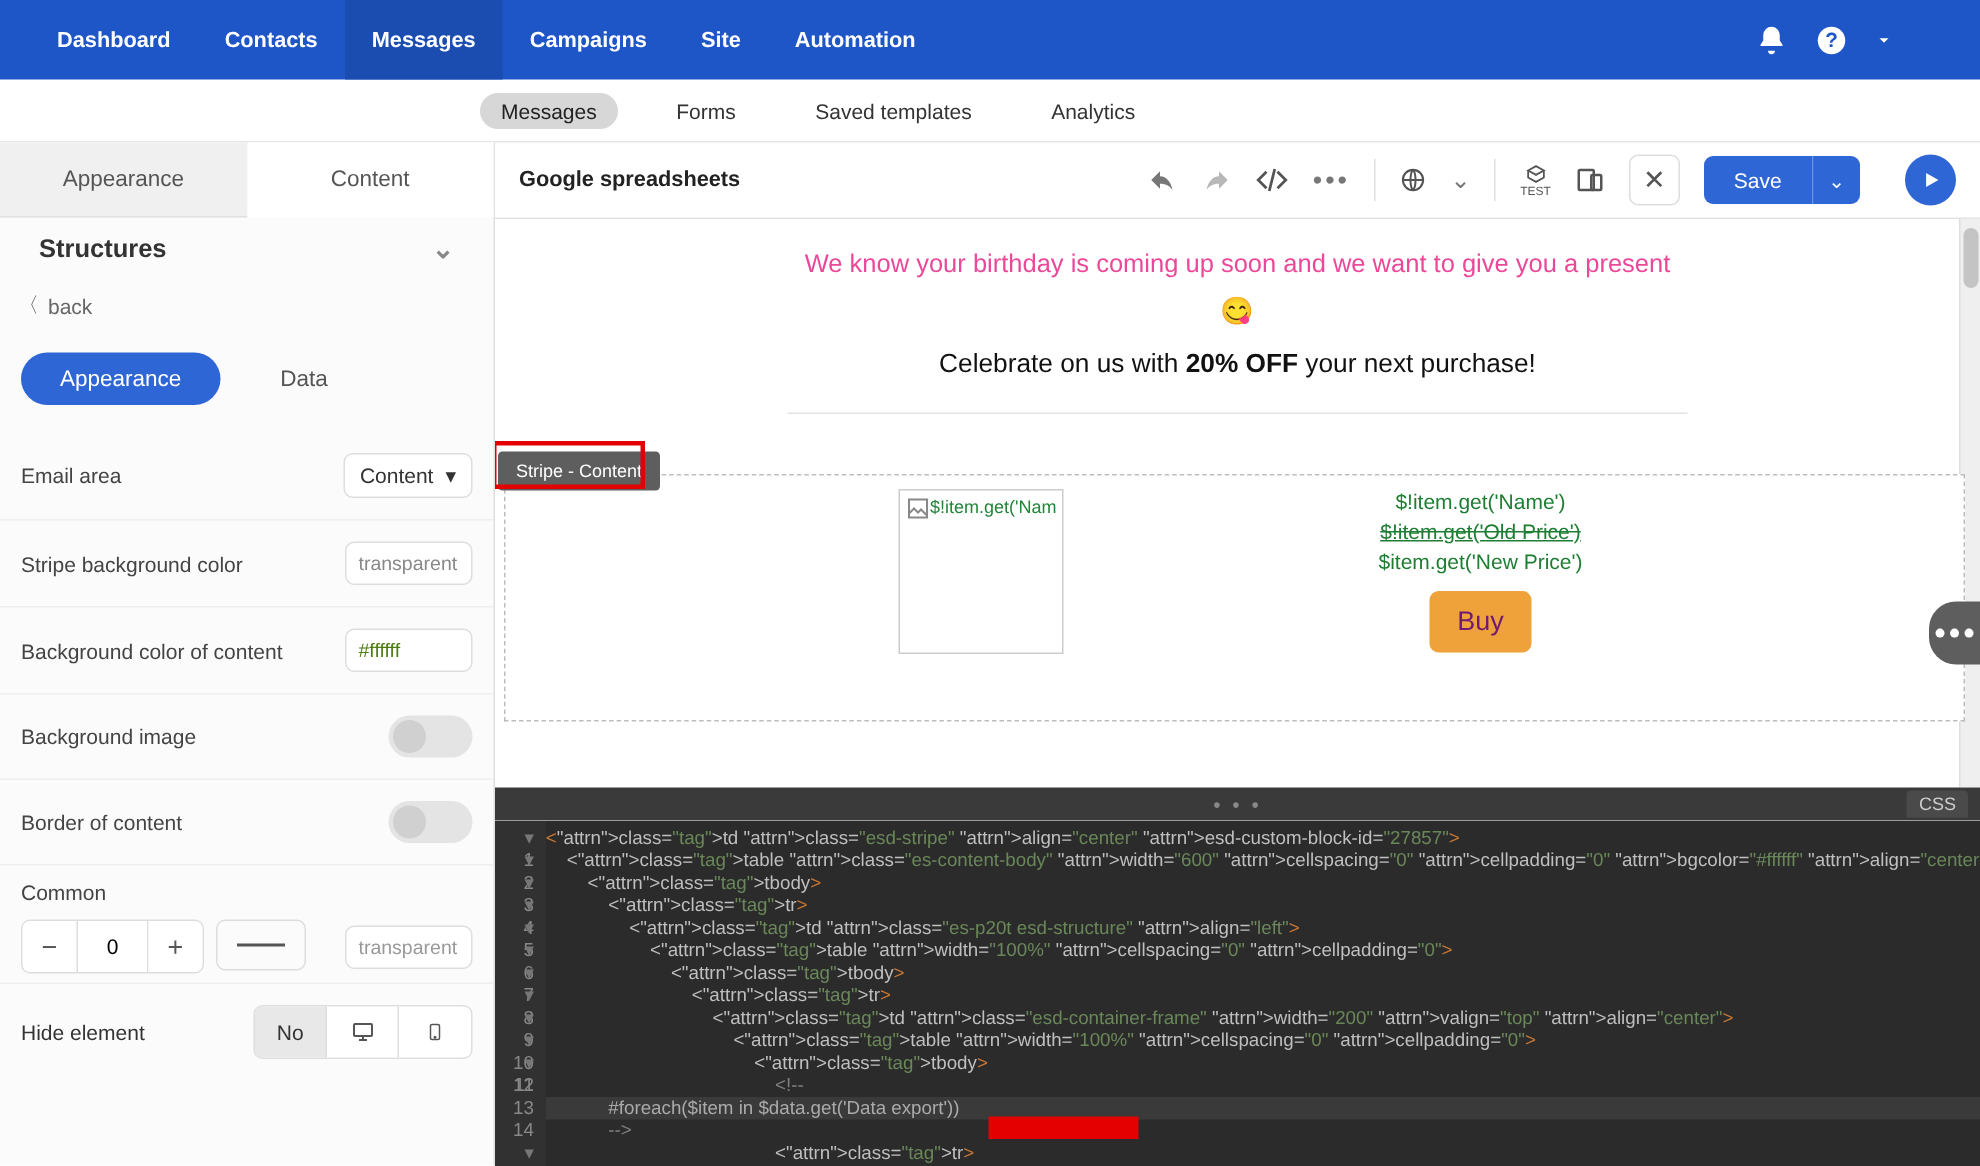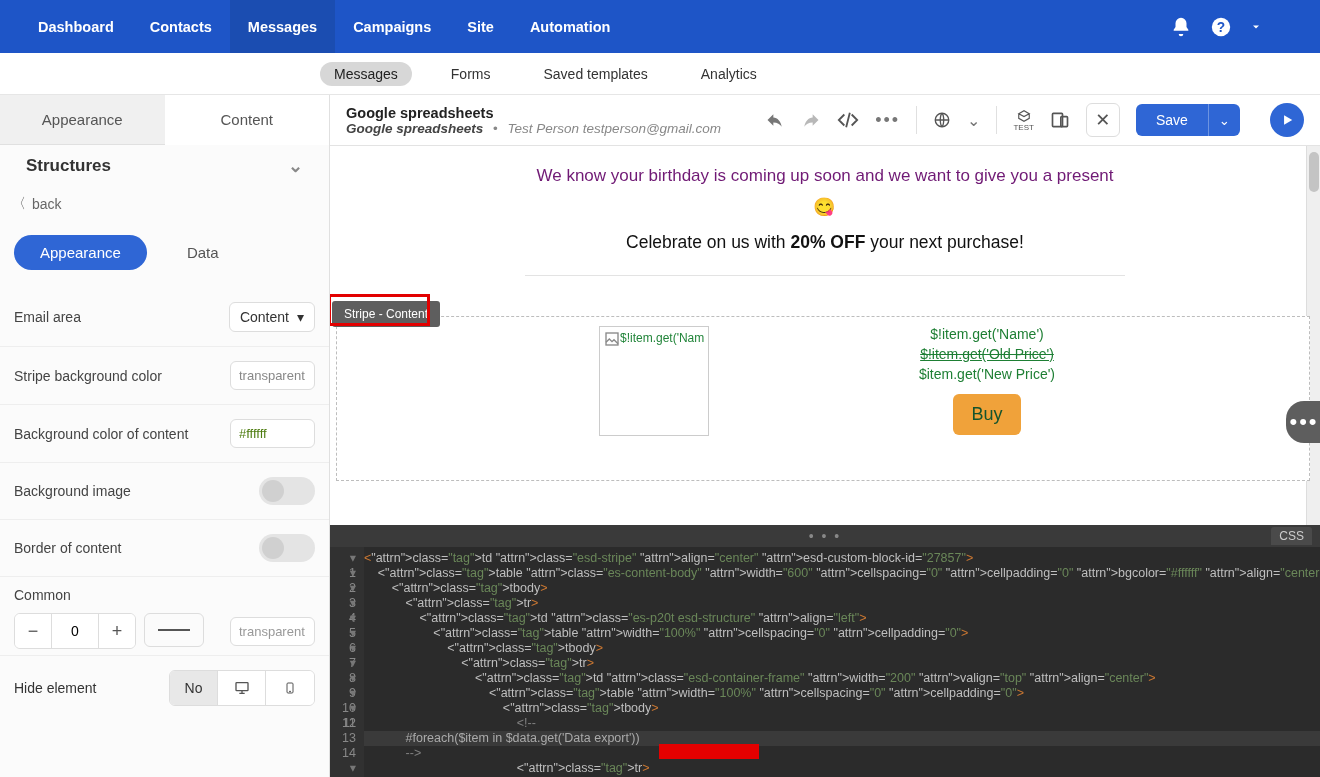--- a/index.html
+++ b/index.html
@@ -66,38 +66,38 @@
   .icon-btn { color:#5a5a5a; cursor:pointer; display:flex; align-items:center; justify-content:center; }
   .vdiv { width:1px; height:28px; background:#e0e0e0; }
   .close-btn { width:34px; height:34px; border:1px solid #ddd; border-radius:6px; display:flex; align-items:center; justify-content:center; font-size:18px; color:#555; cursor:pointer; }
   .save-group { display:flex; }
   .save-btn { background:#2f66d5; color:#fff; border:none; border-radius:6px 0 0 6px; padding:8px 20px; font-size:14px; cursor:pointer; }
   .save-drop { background:#2f66d5; color:#fff; border:none; border-left:1px solid rgba(255,255,255,0.3); border-radius:0 6px 6px 0; padding:8px 10px; cursor:pointer; }
   .play-btn { width:34px; height:34px; border-radius:50%; background:#2f66d5; color:#fff; display:flex; align-items:center; justify-content:center; margin-left:14px; cursor:pointer; }
 
   .canvas-wrap { flex:1; position:relative; background:#fff; overflow:hidden; }
   .email-body { width: 100%; padding: 20px 0; display:flex; flex-direction:column; align-items:center; }
-  .greet { font-size:17px; color:#701a75; margin-bottom:10px; }
+  .greet { font-size:17px; color:#ec4899; margin-bottom:10px; }
   .emoji { font-size:18px; margin-bottom:14px; }
   .promo { font-size:17.5px; color:#111; font-weight:400; text-align:center; }
   .promo b { font-weight:700; }
   .sep { width:600px; height:1px; background:#e3e3e3; margin:22px 0 6px 0; }
 
   .stripe-label { position:absolute; top:155px; left:2px; background:#5e5e5e; color:#fff; font-size:12px; padding:6px 12px; border-radius:3px; z-index:5; }
   .stripe-highlight { position:absolute; top:148px; left:-2px; width:102px; height:32px; border:3px solid #e20000; z-index:6; pointer-events:none; }
   .stripe-box { position:absolute; top:170px; left:6px; right:10px; height:165px; border:1px dashed #bdbdbd; background:#fff; }
   .ellipsis-fab { position:absolute; right:-2px; top:255px; width:36px; height:42px; background:#5e5e5e; border-radius:18px 0 0 18px; display:flex; align-items:center; justify-content:center; color:#fff; font-size:22px; z-index:7; letter-spacing:2px; }
 
   .product-row { position:absolute; top:180px; left:4px; right:0; display:flex; align-items:flex-start; justify-content:center; gap:210px; }
   .prod-img { width:110px; height:110px; border:1px solid #ccc; display:flex; align-items:flex-start; justify-content:flex-start; padding:4px; }
   .prod-img .ph { color:#22853a; font-size:12px; }
   .prod-info { display:flex; flex-direction:column; align-items:center; gap:4px; }
   .prod-info a { color:#1e7f34; font-size:14px; cursor:pointer;}
   .prod-info a.strike { text-decoration: underline line-through; }
-  .buy-btn { margin-top:8px; background:#f0a23a; color:#14532d; border:none; border-radius:6px; padding:10px 18px; font-size:18px; cursor:pointer; }
+  .buy-btn { margin-top:8px; background:#f0a23a; color:#701a75; border:none; border-radius:6px; padding:10px 18px; font-size:18px; cursor:pointer; }
 
   
   .codebar { height:22px; background:#3a3a3a; display:flex; align-items:center; justify-content:space-between; padding:0 8px; }
   .codebar .dots { color:#888; letter-spacing:2px; font-size:14px; margin:0 auto;}
   .codebar .css-tab { position:absolute; right:8px; color:#ccc; font-size:12px; background:#4a4a4a; padding:2px 8px; border-radius:3px 3px 0 0;}
   .codewrap { position:relative; }
   .code { height:230px; background:#2b2b2b; overflow:auto; font-family: Consolas, "Courier New", monospace; font-size:12.5px; line-height:15px; display:flex; }
   .gutter { background:#313131; color:#888; text-align:right; padding:4px 8px 4px 12px; user-select:none; }
   .gutter div { height:15px; }
   .gutter .fold { color:#777; }
@@ -235,25 +235,20 @@
           </span>
       </div>
     </div>
   </div>
 </div>
 
 <div class="rightarea">
   <div class="emailheader">
     <div class="eh-left">
       <div class="eh-title">Google spreadsheets</div>
-      <div class="eh-sub">
-        <span class="bold">Google spreadsheets</span>
-        <span class="dot">•</span>
-        <span class="rec">Test Person testperson@gmail.com</span>
-      </div>
     </div>
     <div class="eh-actions">
       <span class="icon-btn">
           <svg width="20" height="20" viewBox="0 0 24 24" fill="#777">
             <path d="M10 9V5l-7 7 7 7v-4c5 0 8 2 10 5-1-6-5-11-10-11z"></path>
           </svg>
         </span>
       <span class="icon-btn">
           <svg width="20" height="20" viewBox="0 0 24 24" fill="#b8b8b8">
             <path d="M14 9V5l7 7-7 7v-4c-5 0-8 2-10 5 1-6 5-11 10-11z"></path>

